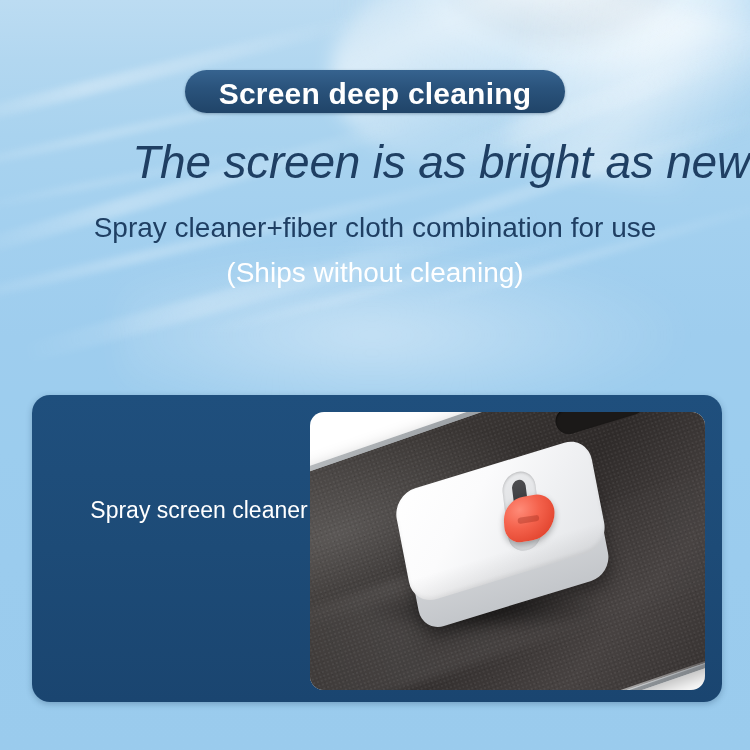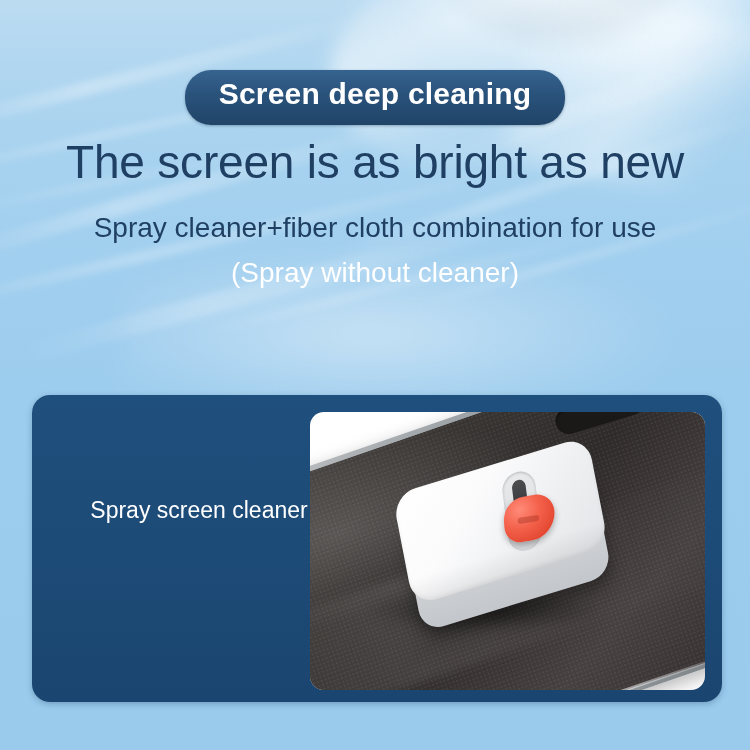--- a/index.html
+++ b/index.html
@@ -128,37 +128,38 @@
     position: absolute;
     left: 0; right: 0; top: 70px;
     display: flex; justify-content: center;
   }
   .badge {
     background: linear-gradient(180deg, #36638f 0%, #2a537c 42%, #204468 100%);
     color: #ffffff;
     font-size: 30px;
     font-weight: bold;
     letter-spacing: 0.2px;
-    padding: 7px 34px 14px 34px;
+    padding: 7px 34px 2px 34px;
     border-radius: 26px;
     box-shadow: 0 1px 3px rgba(20,45,75,0.35);
     white-space: nowrap;
   }
 
   
   .headline {
     position: absolute;
     left: 0; right: 0; top: 138px;
-    text-align: center;
+    text-align: right;
     color: #1f3f63;
     font-size: 46px;
     font-weight: normal;
     letter-spacing: -0.2px;
     line-height: 1.05;
     white-space: nowrap;
+    font-style: italic;
   }
   .subline {
     position: absolute;
     left: 0; right: 0; top: 213px;
     text-align: center;
     color: #1f3f63;
     font-size: 28px;
     font-weight: normal;
     line-height: 1.1;
     white-space: nowrap;
@@ -363,21 +364,21 @@
   </div>
 
   <div class="badge-wrap">
     <div class="badge">Screen deep cleaning</div>
   </div>
 
   <div class="headline">The screen is as bright as new</div>
 
   <div class="subline">Spray cleaner+fiber cloth combination for use</div>
 
-  <div class="note">(Spray without cleaner)</div>
+  <div class="note">(Ships without cleaning)</div>
 
   <div class="card">
 
     <div class="card-text">
       <div>Spray screen cleaner</div>
     </div>
 
     <div class="photo" aria-label="White screen cleaner device with red slider resting on a dark phone screen">
       <div class="photo-inner">
 

